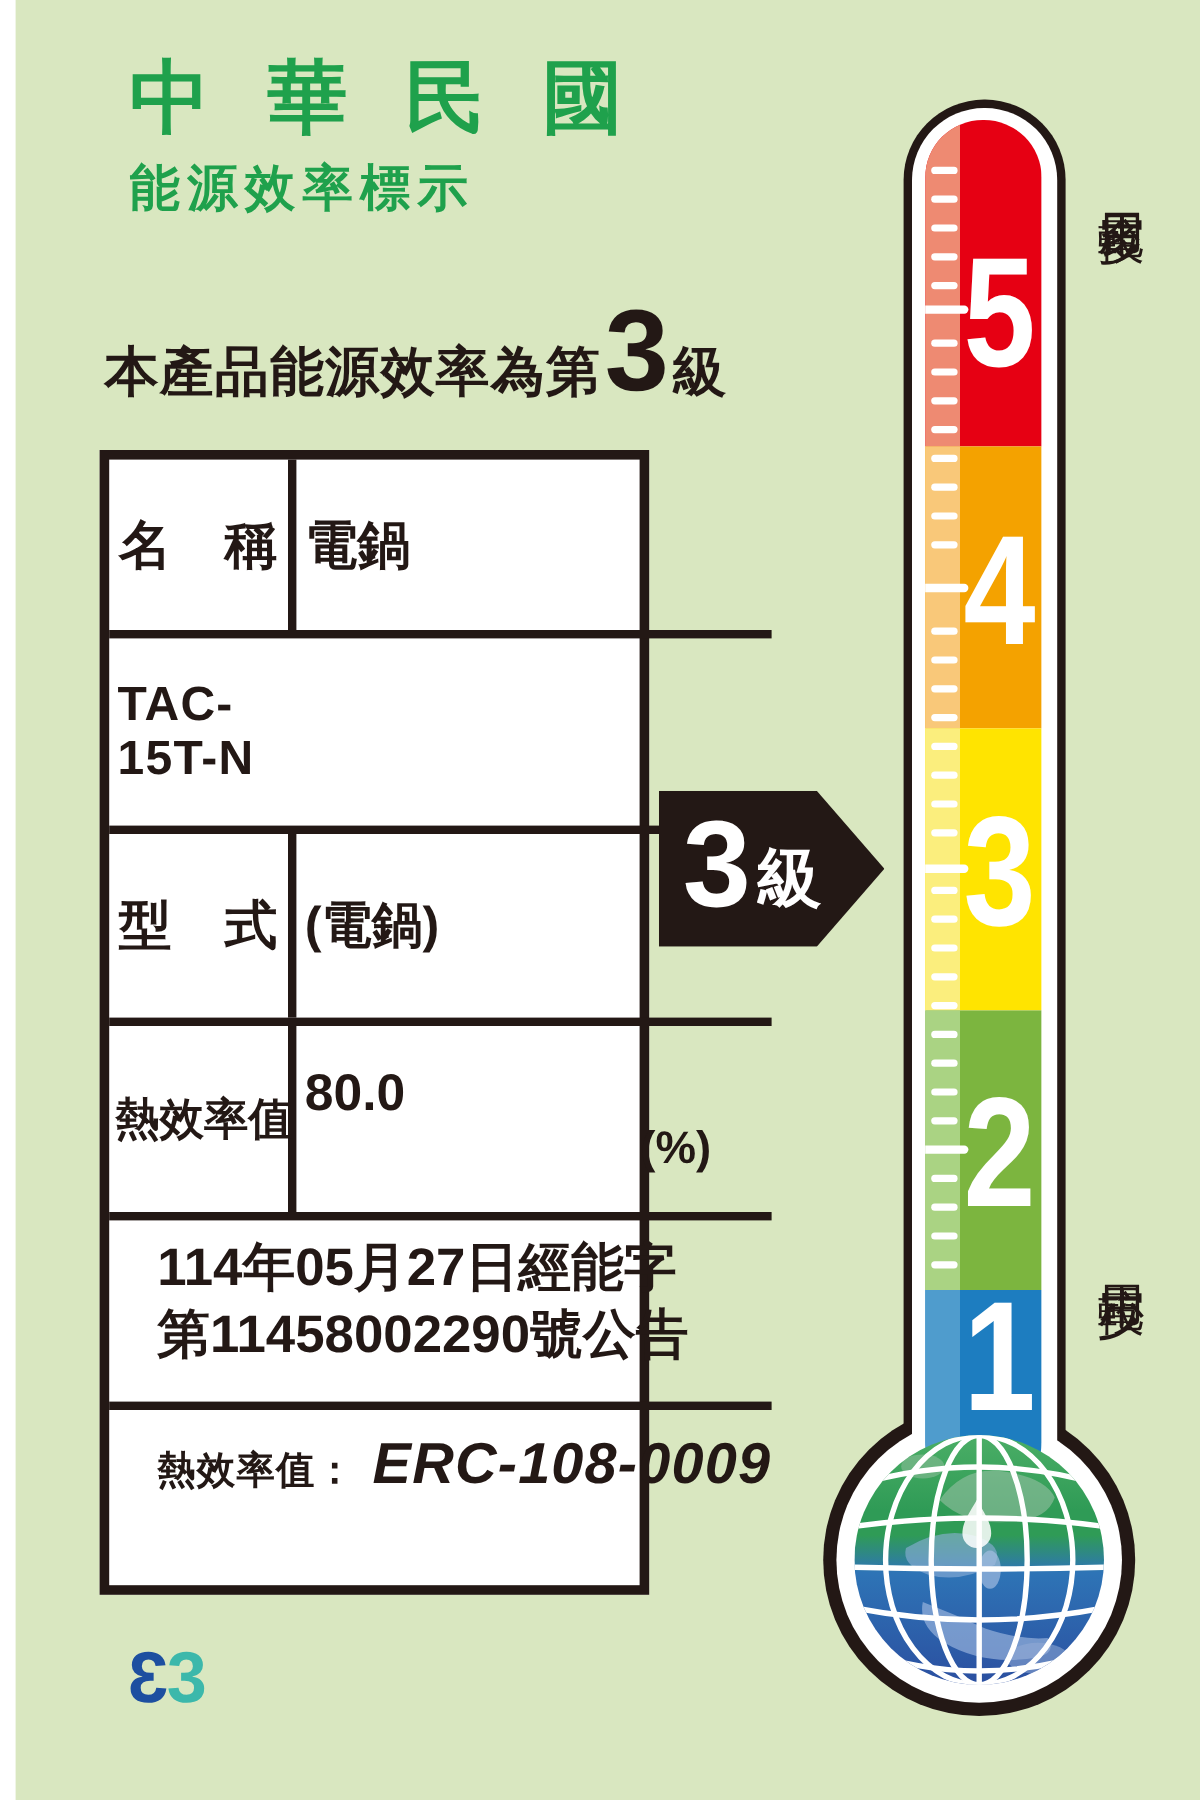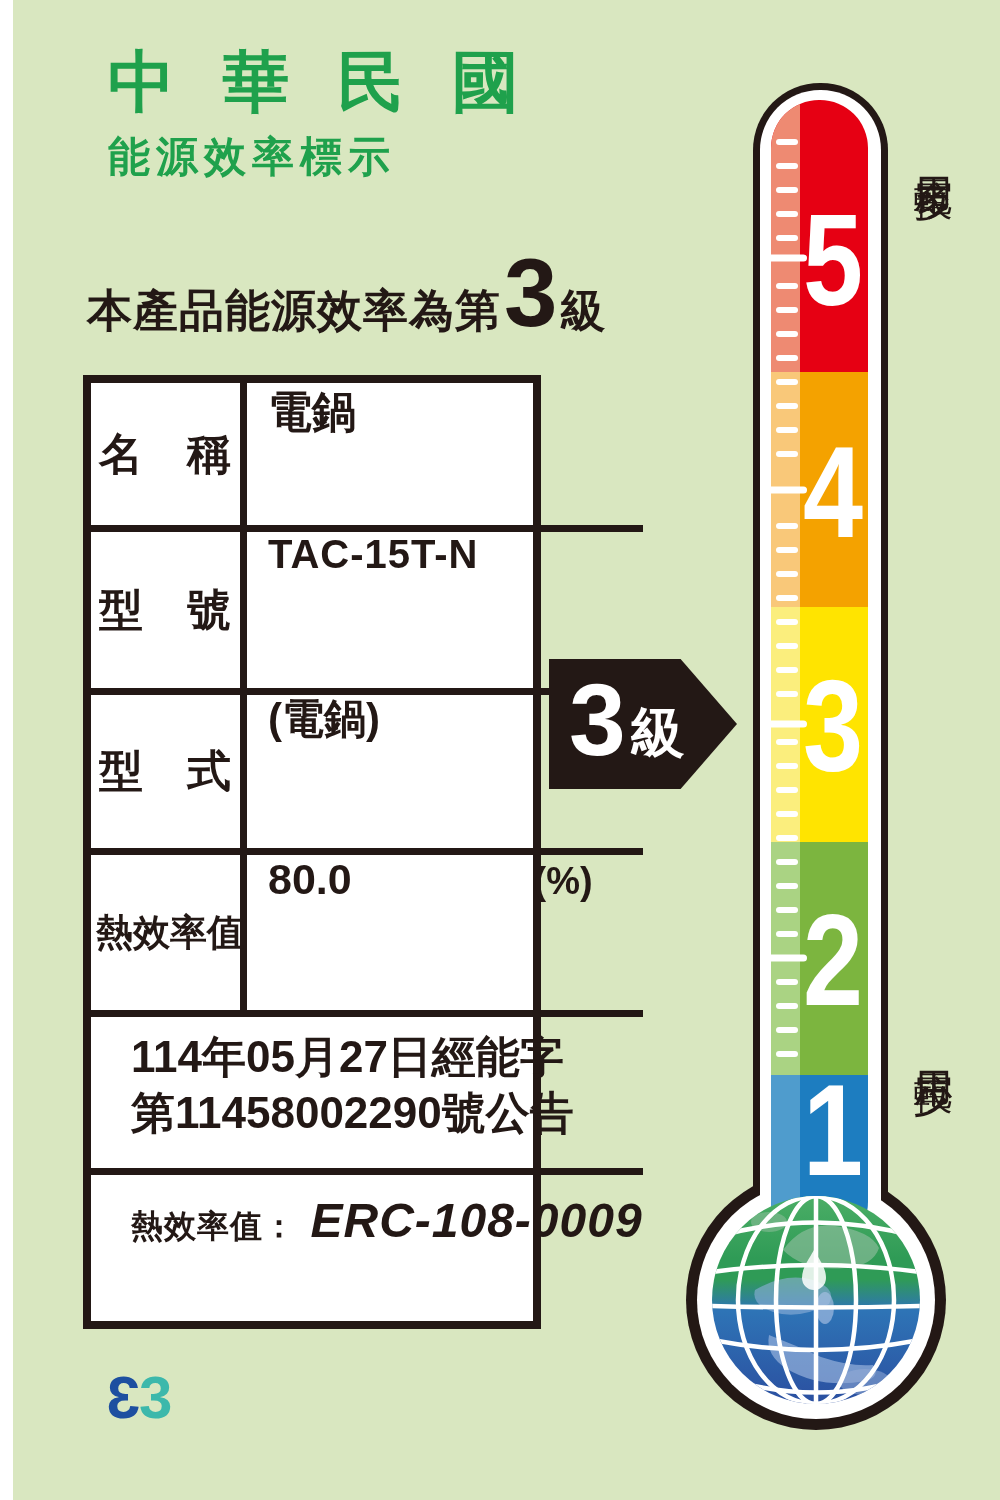--- a/index.html
+++ b/index.html
@@ -29,26 +29,26 @@
   }
   .trow{box-sizing:border-box;border-bottom:7px solid #231815;display:grid;grid-template-columns:156px 1fr;}
   .trow.full{display:block;padding-left:40px;}
   .trow:last-child{border-bottom:none;}
   .lcell{
     box-sizing:border-box;border-right:7px solid #231815;
     display:flex;align-items:center;padding:0 8px;
     font-size:44px;font-weight:600;white-space:nowrap;
   }
   .lcell.tight{padding:0 5px;font-size:37px;letter-spacing:0;}
-  .vcell{display:flex;flex-direction:column;padding-left:21px;}
+  .vcell{display:flex;flex-direction:column;justify-content:center;padding-left:7px;}
   .v-name{font-size:44px;font-weight:600;}
   .v-model{font-size:40px;font-weight:700;letter-spacing:1px;}
   .v-type1{font-size:42px;font-weight:600;line-height:1.16;}
   .v-type2{font-size:42px;font-weight:700;line-height:1.16;}
-  .v-eff{flex-direction:row;align-items:baseline;}
+  .v-eff{flex-direction:column;align-items:baseline;}
   .v-effnum{font-size:43px;font-weight:700;}
   .v-effunit{font-size:38px;font-weight:700;margin-left:auto;margin-right:50px;}
   .announce{padding:12px 4px 0 6px;font-size:44px;font-weight:600;line-height:1.27;white-space:nowrap;}
   .regrow{display:flex;align-items:baseline;padding:18px 0 0 14px;white-space:nowrap;}
   .reg-label{font-size:32px;font-weight:600;letter-spacing:1px;}
   .reg-value{font-size:48px;font-weight:800;letter-spacing:1px;margin-left:10px;font-style:italic;}
 
   
   .arrow{
     left:536px;top:659px;width:188px;height:130px;background:#231815;
@@ -90,21 +90,20 @@
   </div>
 
   <div class="abs table">
     <div class="trow">
       <div class="lcell">名　稱</div>
       <div class="vcell">
         <span class="v-name">電鍋</span>
       </div>
     </div>
     <div class="trow">
-      <div class="lcell">型　號</div>
       <div class="vcell">
         <span class="v-model">TAC-15T-N</span>
       </div>
     </div>
     <div class="trow">
       <div class="lcell">型　式</div>
       <div class="vcell">
         <span class="v-type2">(電鍋)</span>
       </div>
     </div>

